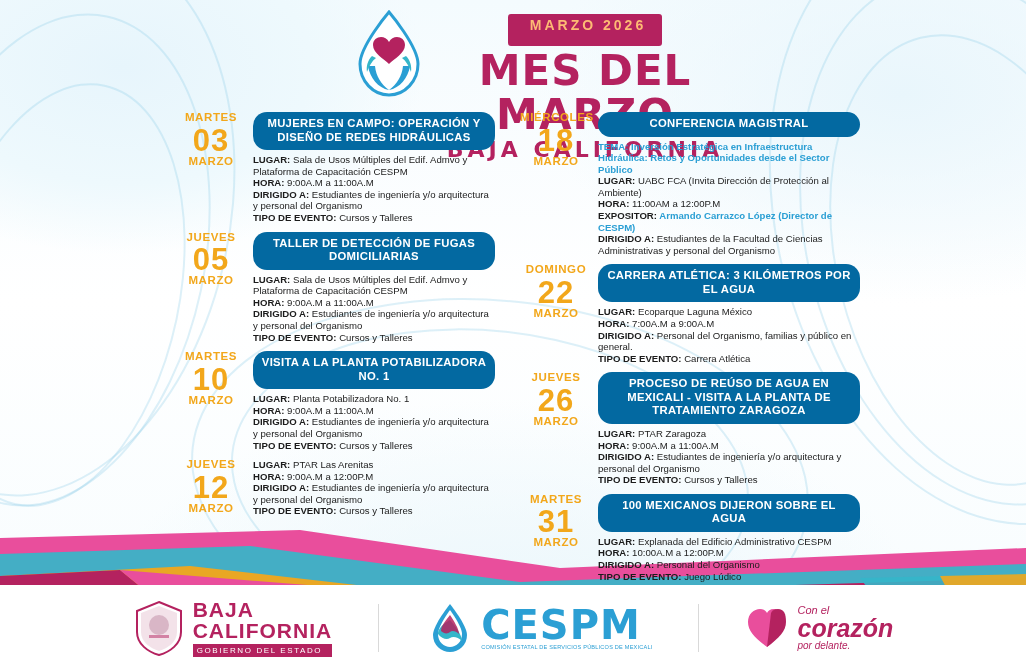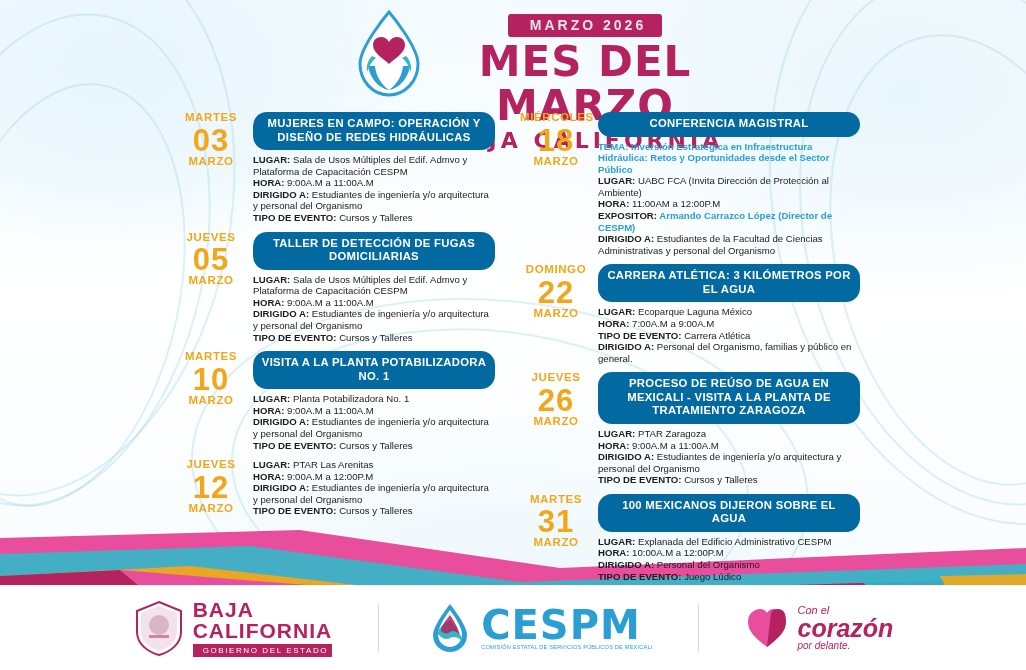--- a/index.html
+++ b/index.html
@@ -42,23 +42,23 @@
   }
   .logo-drop {
     position:absolute; left:344px; top:8px; width:90px; height:92px;
   }
   .title-block {
     position:absolute; left:420px; top:14px; width:330px; text-align:center;
   }
   .mes-marzo {
     display:inline-block;
     background:#b4225f;
-    color:#e5e5e5;
+    color:#fdba74;
     font-size:14px; font-weight:bold; letter-spacing:3px;
-    padding:3px 16px 4px 22px;
+    padding:3px 16px 13px 22px;
     border-radius:3px;
     margin-bottom:3px;
   }
   .mes-title {
     color:#b4225f;
     font-size:42px; font-weight:bold; line-height:44px;
     letter-spacing:1px;
     font-family:"DejaVu Sans", sans-serif;
   }
   .mes-sub {
@@ -106,21 +106,21 @@
     position:absolute; left:0; top:585px; width:1026px; height:85px;
     background:#ffffff; z-index:6;
     display:flex; align-items:center; justify-content:center;gap:28px;
   }
   .f-item { display:flex; align-items:center; }
   .f-sep { width:1px; height:48px; background:#d9d9d9; margin:0 18px; }
 
   .bc-text { margin-left:8px; }
   .bc-l1 { color:#b4225f; font-size:21px; font-weight:bold; letter-spacing:1px; line-height:21px; }
   .bc-l2 { color:#b4225f; font-size:21px; font-weight:bold; letter-spacing:1px; line-height:21px; }
-  .bc-l3 { background:#b4225f; color:#fff; font-size:8px; letter-spacing:1.6px; text-align:right; padding:2px 4px; margin-top:3px; }
+  .bc-l3 { background:#b4225f; color:#fff; font-size:8px; letter-spacing:1.6px; text-align:left; padding:2px 4px; margin-top:3px; }
 
   .cespm-text { margin-left:6px; }
   .cespm-l1 { color:#2b9fd4; font-size:40px; font-weight:bold; letter-spacing:1px; line-height:38px; font-family:"DejaVu Sans", sans-serif; }
   .cespm-l2 { color:#2b9fd4; font-size:5.6px; letter-spacing:.2px; text-align:center; }
 
   .cor-text { margin-left:8px; }
   .cor-l1 { color:#b4225f; font-size:11px; font-style:italic; line-height:11px; }
   .cor-l2 { color:#b4225f; font-size:25px; font-weight:bold; font-style:italic; line-height:24px; }
   .cor-l3 { color:#b4225f; font-size:10px; font-style:italic; line-height:11px; }
 </style>
@@ -244,22 +244,22 @@
         <div class="date">
           <div class="dw">DOMINGO</div>
           <div class="dd">22</div>
           <div class="dm">MARZO</div>
         </div>
         <div class="ebody">
           <div class="etitle">CARRERA ATLÉTICA: 3 KILÓMETROS POR EL AGUA</div>
           <div class="lines">
             <div class="line"><b>LUGAR:</b><span> Ecoparque Laguna México</span></div>
             <div class="line"><b>HORA:</b><span> 7:00A.M a 9:00A.M</span></div>
+            <div class="line"><b>DIRIGIDO A:</b><span> Personal del Organismo, familias y público en general.</span></div>
             <div class="line"><b>TIPO DE EVENTO:</b><span> Carrera Atlética</span></div>
-            <div class="line"><b>DIRIGIDO A:</b><span> Personal del Organismo, familias y público en general.</span></div>
           </div>
         </div>
       </div>
       <div class="event">
         <div class="date">
           <div class="dw">JUEVES</div>
           <div class="dd">26</div>
           <div class="dm">MARZO</div>
         </div>
         <div class="ebody">

